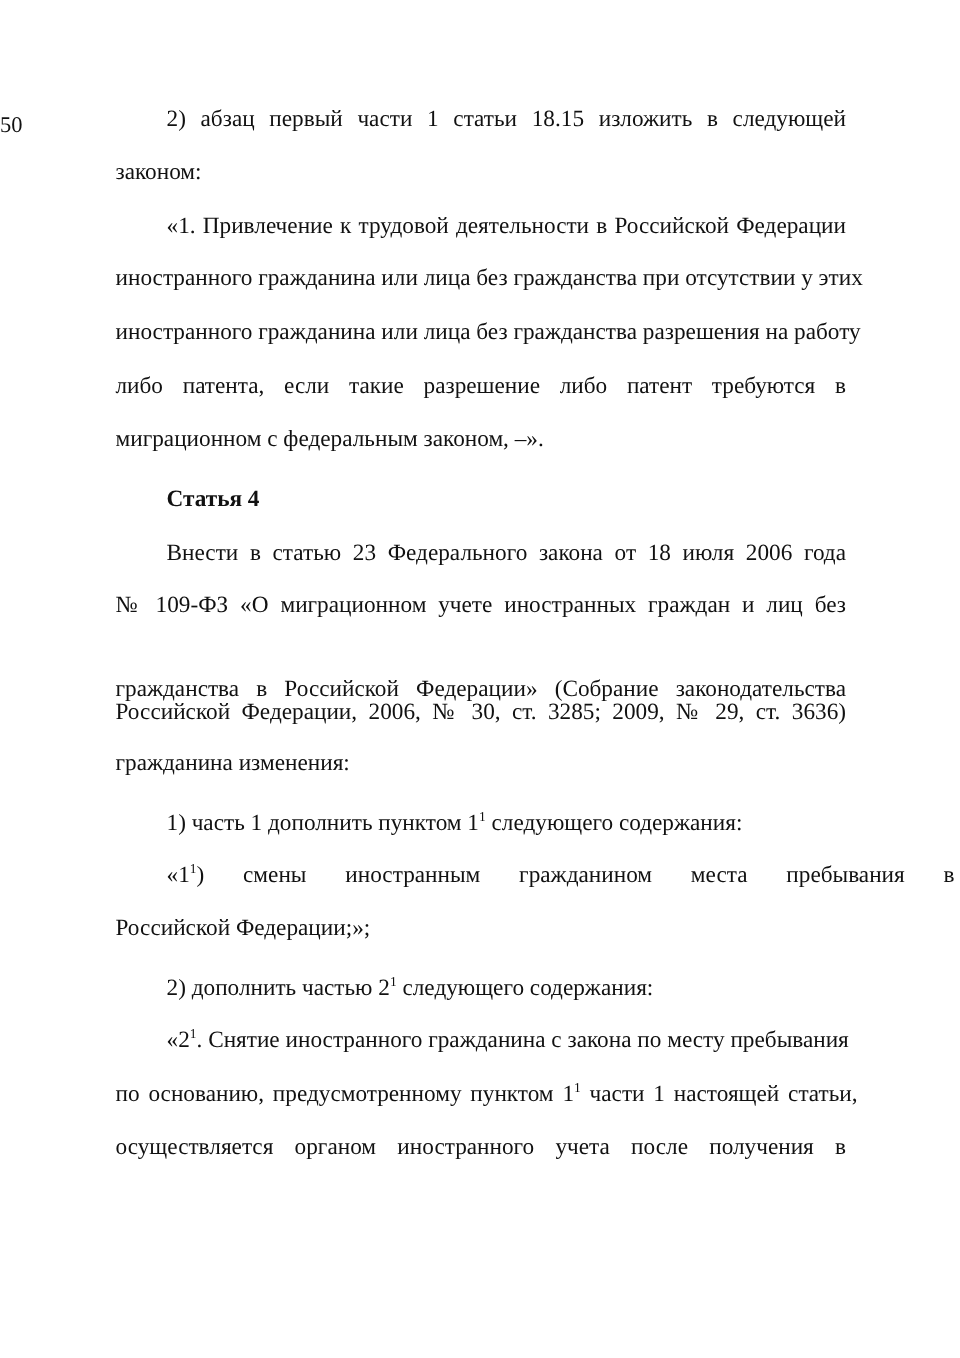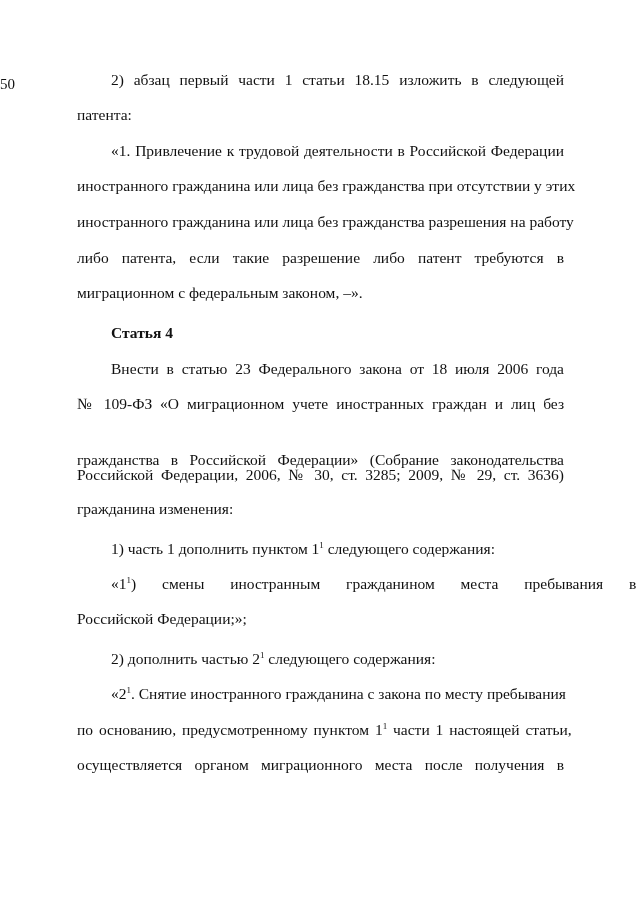--- a/index.html
+++ b/index.html
@@ -12,21 +12,21 @@
   .heading { font-weight: bold; }
   sup { font-size: 9px; vertical-align: 6px; line-height: 0; }
 </style>
 </head>
 <body>
 
 <div>
   <div class="page-number">50</div>
 
   <div class="line indent justify" style="top:70px">2) абзац первый части 1 статьи 18.15 изложить в следующей</div>
-  <div class="line" style="top:105px">патента:</div>
+  <div class="line" style="top:105px">законом:</div>
 
   <div class="line indent justify" style="top:141px">«1. Привлечение к трудовой деятельности в Российской Федерации</div>
   <div class="line justify" style="top:176px">иностранного гражданина или лица без гражданства при отсутствии у этих</div>
   <div class="line justify" style="top:212px">иностранного гражданина или лица без гражданства разрешения на работу</div>
   <div class="line justify" style="top:248px">либо патента, если такие разрешение либо патент требуются в</div>
   <div class="line" style="top:283px">миграционном с федеральным законом, –».</div>
 
   <div class="line indent heading" style="top:323px">Статья 4</div>
 
   <div class="line indent justify" style="top:359px">Внести в статью 23 Федерального закона от 18 июля 2006 года</div>
@@ -37,14 +37,14 @@
 
   <div class="line indent" style="top:539px"><span>1) часть 1 дополнить пунктом 1</span><sup>1</sup><span> следующего содержания:</span></div>
 
   <div class="line indent" style="top:574px; word-spacing:22px"><span>«1</span><sup>1</sup><span>) смены иностранным гражданином места пребывания в</span></div>
   <div class="line" style="top:609px">Российской Федерации;»;</div>
 
   <div class="line indent" style="top:649px"><span>2) дополнить частью 2</span><sup>1</sup><span> следующего содержания:</span></div>
 
   <div class="line indent" style="top:684px"><span>«2</span><sup>1</sup><span>. Снятие иностранного гражданина с закона по месту пребывания</span></div>
   <div class="line" style="top:720px; word-spacing:2px"><span>по основанию, предусмотренному пунктом 1</span><sup>1</sup><span> части 1 настоящей статьи,</span></div>
-  <div class="line justify" style="top:755px">осуществляется органом миграционного места после получения в</div>
+  <div class="line justify" style="top:755px">осуществляется органом иностранного учета после получения в</div>
 </div>
 
 </body></html>

